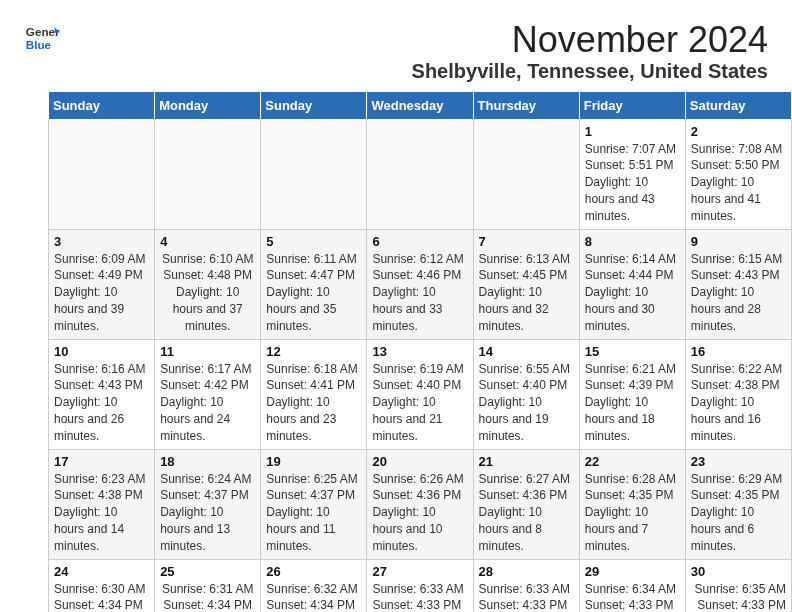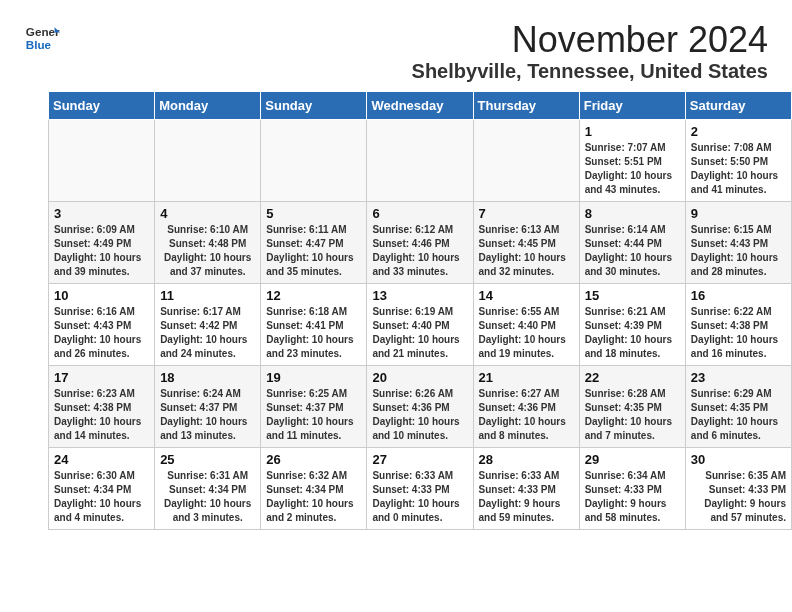--- a/index.html
+++ b/index.html
@@ -66,24 +66,23 @@
     tbody tr:nth-child(even) td {
       background: #f5f5f5;
     }
     .day-num {
       font-size: 13px;
       font-weight: bold;
       margin-bottom: 2px;
       color: #111;
     }
     .day-info {
-      font-size: 10px;
+      font-size: 12px;
       line-height: 1.4;
       color: #333;
-      font-weight: bold;
     }
     .empty-cell {
       background: #f9f9f9 !important;
     }
   </style>
 </head>
 <body>
 
 <div class="header-area">
   <div class="logo">

